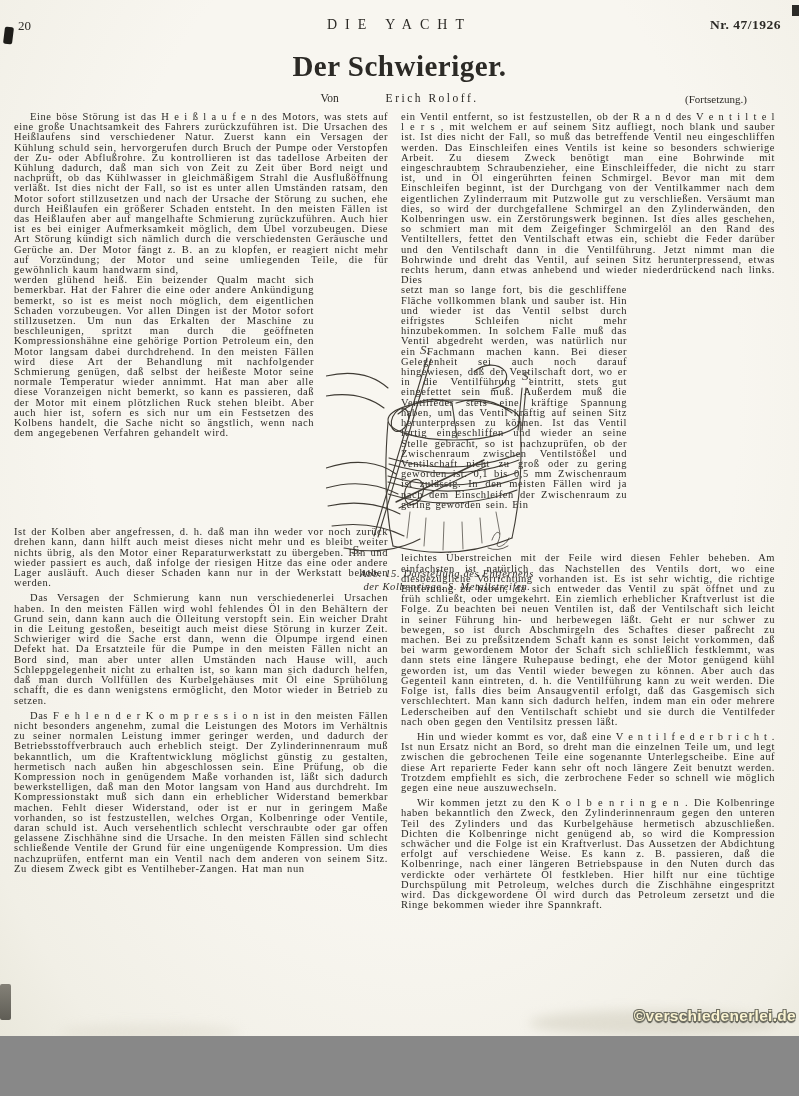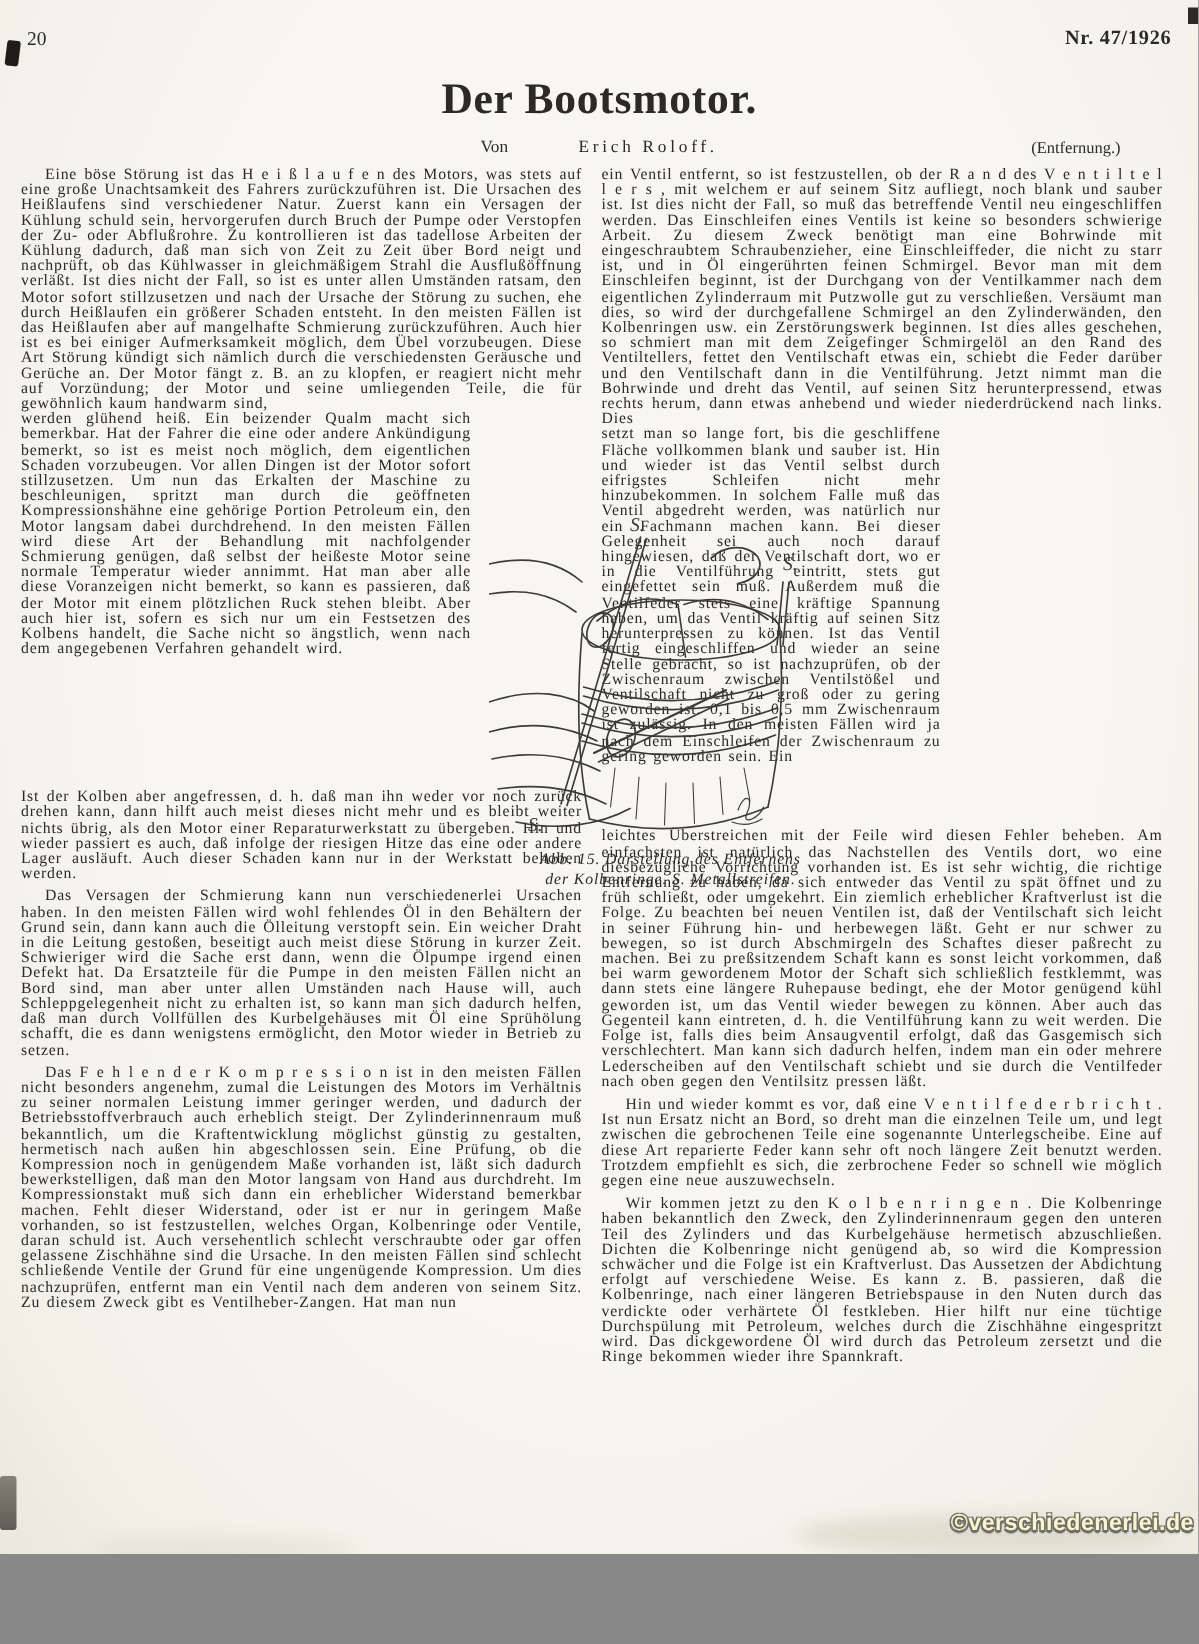--- a/index.html
+++ b/index.html
@@ -43,28 +43,29 @@
   .mark-bl{position:absolute;left:0px;bottom:16px;width:11px;height:36px;background:linear-gradient(#6a675e,#3c3a33);opacity:.8;border-radius:2px;}
   .smudge-br{position:absolute;right:20px;bottom:0px;width:250px;height:26px;background:#c9c5b4;opacity:.45;filter:blur(6px);border-radius:50%;}
   .smudge-b2{position:absolute;left:60px;bottom:-6px;width:180px;height:18px;background:#d4d0c1;opacity:.35;filter:blur(6px);border-radius:50%;}
 </style>
 </head>
 <body>
 
 <div class="page">
 
   <div class="hdr-page-num">20</div>
+  <div class="hdr-magazine">DIE YACHT</div>
   <div class="hdr-issue">Nr. 47/1926</div>
 
-  <div class="title">Der Bootsmotor.</div>
+  <div class="title">Der Schwieriger.</div>
   <div class="byline">
     <span>Von</span>
     <span class="name">Erich Roloff.</span>
   </div>
-  <div class="continuation">(Entfernung.)</div>
+  <div class="continuation">(Fortsetzung.)</div>
 
   <div class="cols">
     <div class="col">
       <p class="seg indent">Eine böse Störung ist das H e i ß l a u f e n des Motors, was stets auf eine große Unachtsamkeit des Fahrers zurückzuführen ist.  Die Ursachen des Heißlaufens sind verschiedener Natur.  Zuerst kann ein Versagen der Kühlung schuld sein, hervorgerufen durch Bruch der Pumpe oder Verstopfen der Zu- oder Abflußrohre.  Zu kontrollieren ist das tadellose Arbeiten der Kühlung dadurch, daß man sich von Zeit zu Zeit über Bord neigt und nachprüft, ob das Kühlwasser in gleichmäßigem Strahl die Ausflußöffnung verläßt.  Ist dies nicht der Fall, so ist es unter allen Umständen ratsam, den Motor sofort stillzusetzen und nach der Ursache der Störung zu suchen, ehe durch Heißlaufen ein größerer Schaden entsteht.  In den meisten Fällen ist das Heißlaufen aber auf mangelhafte Schmierung zurückzuführen.  Auch hier ist es bei einiger Aufmerksamkeit möglich, dem Übel vorzubeugen.  Diese Art Störung kündigt sich nämlich durch die verschiedensten Geräusche und Gerüche an.  Der Motor fängt z. B. an zu klopfen, er reagiert nicht mehr auf Vorzündung; der Motor und seine umliegenden Teile, die für gewöhnlich kaum handwarm sind,</p>
       <p class="seg narrow-l">werden glühend heiß.  Ein beizender Qualm macht sich bemerkbar.  Hat der Fahrer die eine oder andere Ankündigung bemerkt, so ist es meist noch möglich, dem eigentlichen Schaden vorzubeugen.  Vor allen Dingen ist der Motor sofort stillzusetzen.  Um nun das Erkalten der Maschine zu beschleunigen, spritzt man durch die geöffneten Kompressionshähne eine gehörige Portion Petroleum ein, den Motor langsam dabei durchdrehend.  In den meisten Fällen wird diese Art der Behandlung mit nachfolgender Schmierung genügen, daß selbst der heißeste Motor seine normale Temperatur wieder annimmt.  Hat man aber alle diese Voranzeigen nicht bemerkt, so kann es passieren, daß der Motor mit einem plötzlichen Ruck stehen bleibt.  Aber auch hier ist, sofern es sich nur um ein Festsetzen des Kolbens handelt, die Sache nicht so ängstlich, wenn nach dem angegebenen Verfahren gehandelt wird.</p>
       <p class="seg">Ist der Kolben aber angefressen, d. h. daß man ihn weder vor noch zurück drehen kann, dann hilft auch meist dieses nicht mehr und es bleibt weiter nichts übrig, als den Motor einer Reparaturwerkstatt zu übergeben.  Hin und wieder passiert es auch, daß infolge der riesigen Hitze das eine oder andere Lager ausläuft.  Auch dieser Schaden kann nur in der Werkstatt behoben werden.</p>
       <p class="seg para">Das Versagen der Schmierung kann nun verschiedenerlei Ursachen haben.  In den meisten Fällen wird wohl fehlendes Öl in den Behältern der Grund sein, dann kann auch die Ölleitung verstopft sein.  Ein weicher Draht in die Leitung gestoßen, beseitigt auch meist diese Störung in kurzer Zeit.  Schwieriger wird die Sache erst dann, wenn die Ölpumpe irgend einen Defekt hat.  Da Ersatzteile für die Pumpe in den meisten Fällen nicht an Bord sind, man aber unter allen Umständen nach Hause will, auch Schleppgelegenheit nicht zu erhalten ist, so kann man sich dadurch helfen, daß man durch Vollfüllen des Kurbelgehäuses mit Öl eine Sprühölung schafft, die es dann wenigstens ermöglicht, den Motor wieder in Betrieb zu setzen.</p>
       <p class="seg para">Das F e h l e n  d e r  K o m p r e s s i o n ist in den meisten Fällen nicht besonders angenehm, zumal die Leistungen des Motors im Verhältnis zu seiner normalen Leistung immer geringer werden, und dadurch der Betriebsstoffverbrauch auch erheblich steigt.  Der Zylinderinnenraum muß bekanntlich, um die Kraftentwicklung möglichst günstig zu gestalten, hermetisch nach außen hin abgeschlossen sein.  Eine Prüfung, ob die Kompression noch in genügendem Maße vorhanden ist, läßt sich dadurch bewerkstelligen, daß man den Motor langsam von Hand aus durchdreht.  Im Kompressionstakt muß sich dann ein erheblicher Widerstand bemerkbar machen.  Fehlt dieser Widerstand, oder ist er nur in geringem Maße vorhanden, so ist festzustellen, welches Organ, Kolbenringe oder Ventile, daran schuld ist.  Auch versehentlich schlecht verschraubte oder gar offen gelassene Zischhähne sind die Ursache.  In den meisten Fällen sind schlecht schließende Ventile der Grund für eine ungenügende Kompression.  Um dies nachzuprüfen, entfernt man ein Ventil nach dem anderen von seinem Sitz.  Zu diesem Zweck gibt es Ventilheber-Zangen.  Hat man nun</p>
     </div>
     <div class="col">

